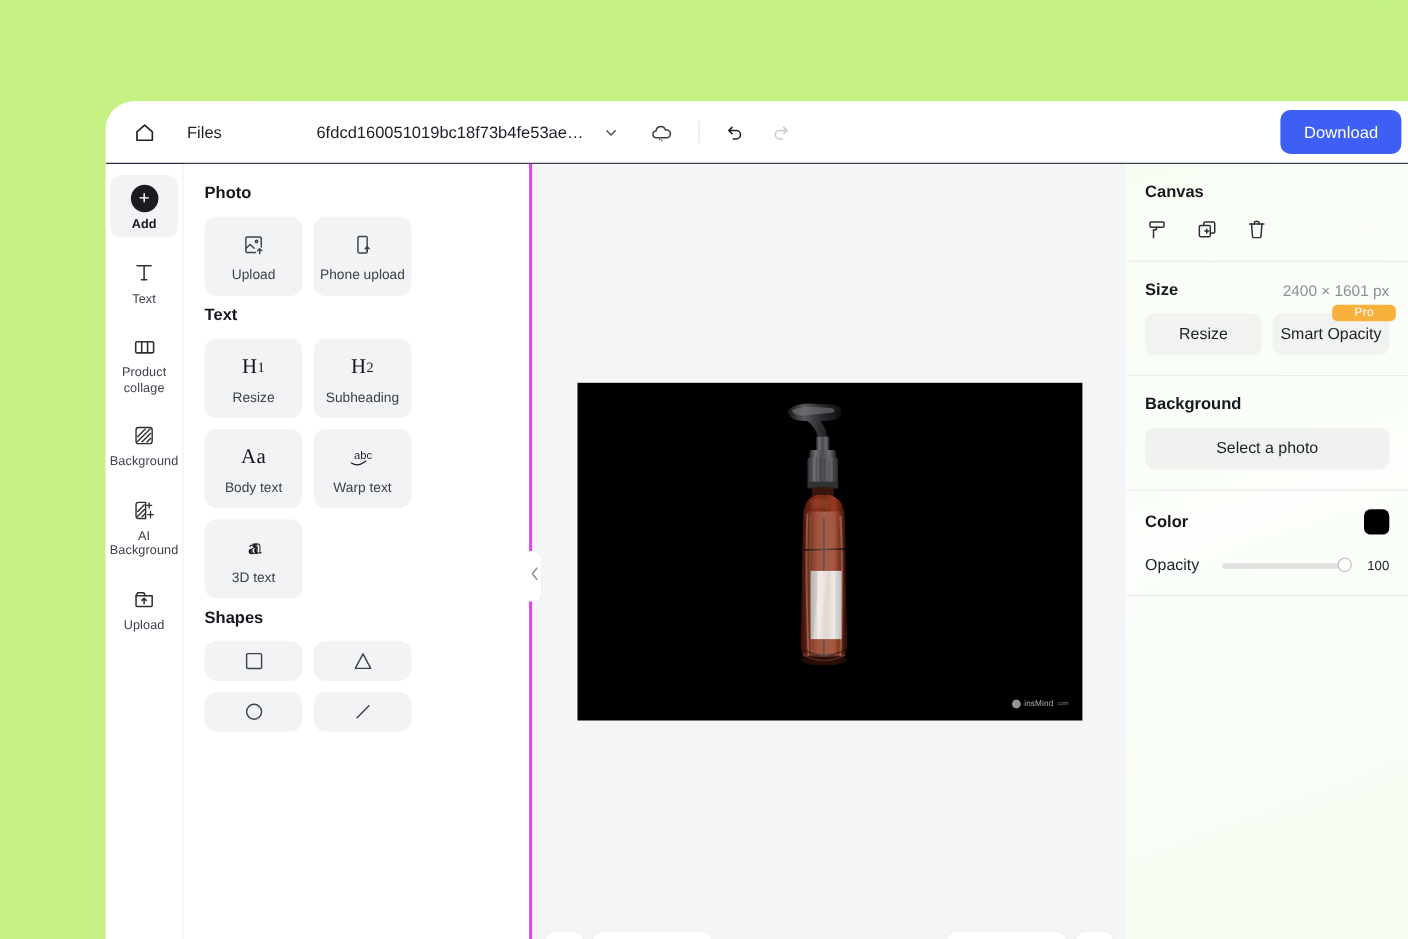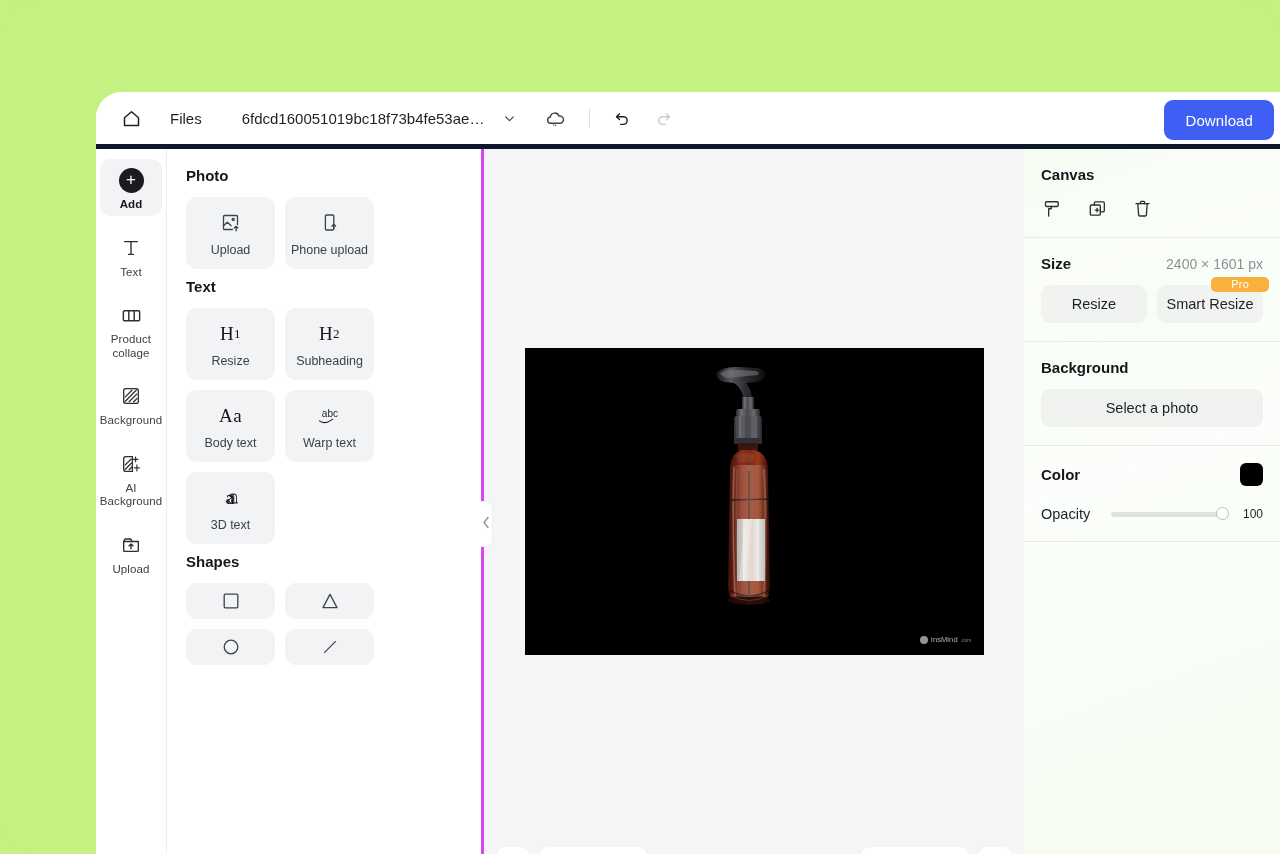--- a/index.html
+++ b/index.html
@@ -36,36 +36,36 @@
   }
 
   
   #header {
     height: 57px;
     min-height: 57px;
     display: flex;
     align-items: center;
     padding: 0 0 0 18px;
     background: #fff;
-    border-bottom: 5px solid #0f172a;
+    border-bottom: 1px solid #0f172a;
     position: relative;
   }
   .hdr-home {
     width: 34px; height: 34px;
     display: flex; align-items: center; justify-content: center;
     cursor: pointer; border-radius: 8px;
   }
   .hdr-files {
     margin-left: 22px;
     font-size: 15px;
     color: #1d2026;
     cursor: pointer;
   }
   .hdr-filename {
-    margin-left: 40px;
+    margin-left: 86px;
     font-size: 15px;
     color: #1d2026;
     max-width: 248px;
     white-space: nowrap;
     overflow: hidden;
     text-overflow: ellipsis;
     cursor: pointer;
   }
   .hdr-chev {
     margin-left: 10px;
@@ -778,21 +778,21 @@
         <div class="ins-hr"></div>
 
         <div class="row-sb">
           <span class="lbl-bold">Size</span>
           <span class="val-muted">2400 × 1601 px</span>
         </div>
 
         <div class="btn-row">
           <button class="sq-btn">Resize</button>
           <button class="sq-btn">
-            <span>Smart Resize</span>
+            <span>Smart Opacity</span>
             <span class="pro-badge">Pro</span>
           </button>
         </div>
 
         <div class="ins-hr"></div>
 
         <div class="row-sb">
           <span class="lbl-bold">Background</span>
         </div>
         <button class="wide-btn">Select a photo</button>

